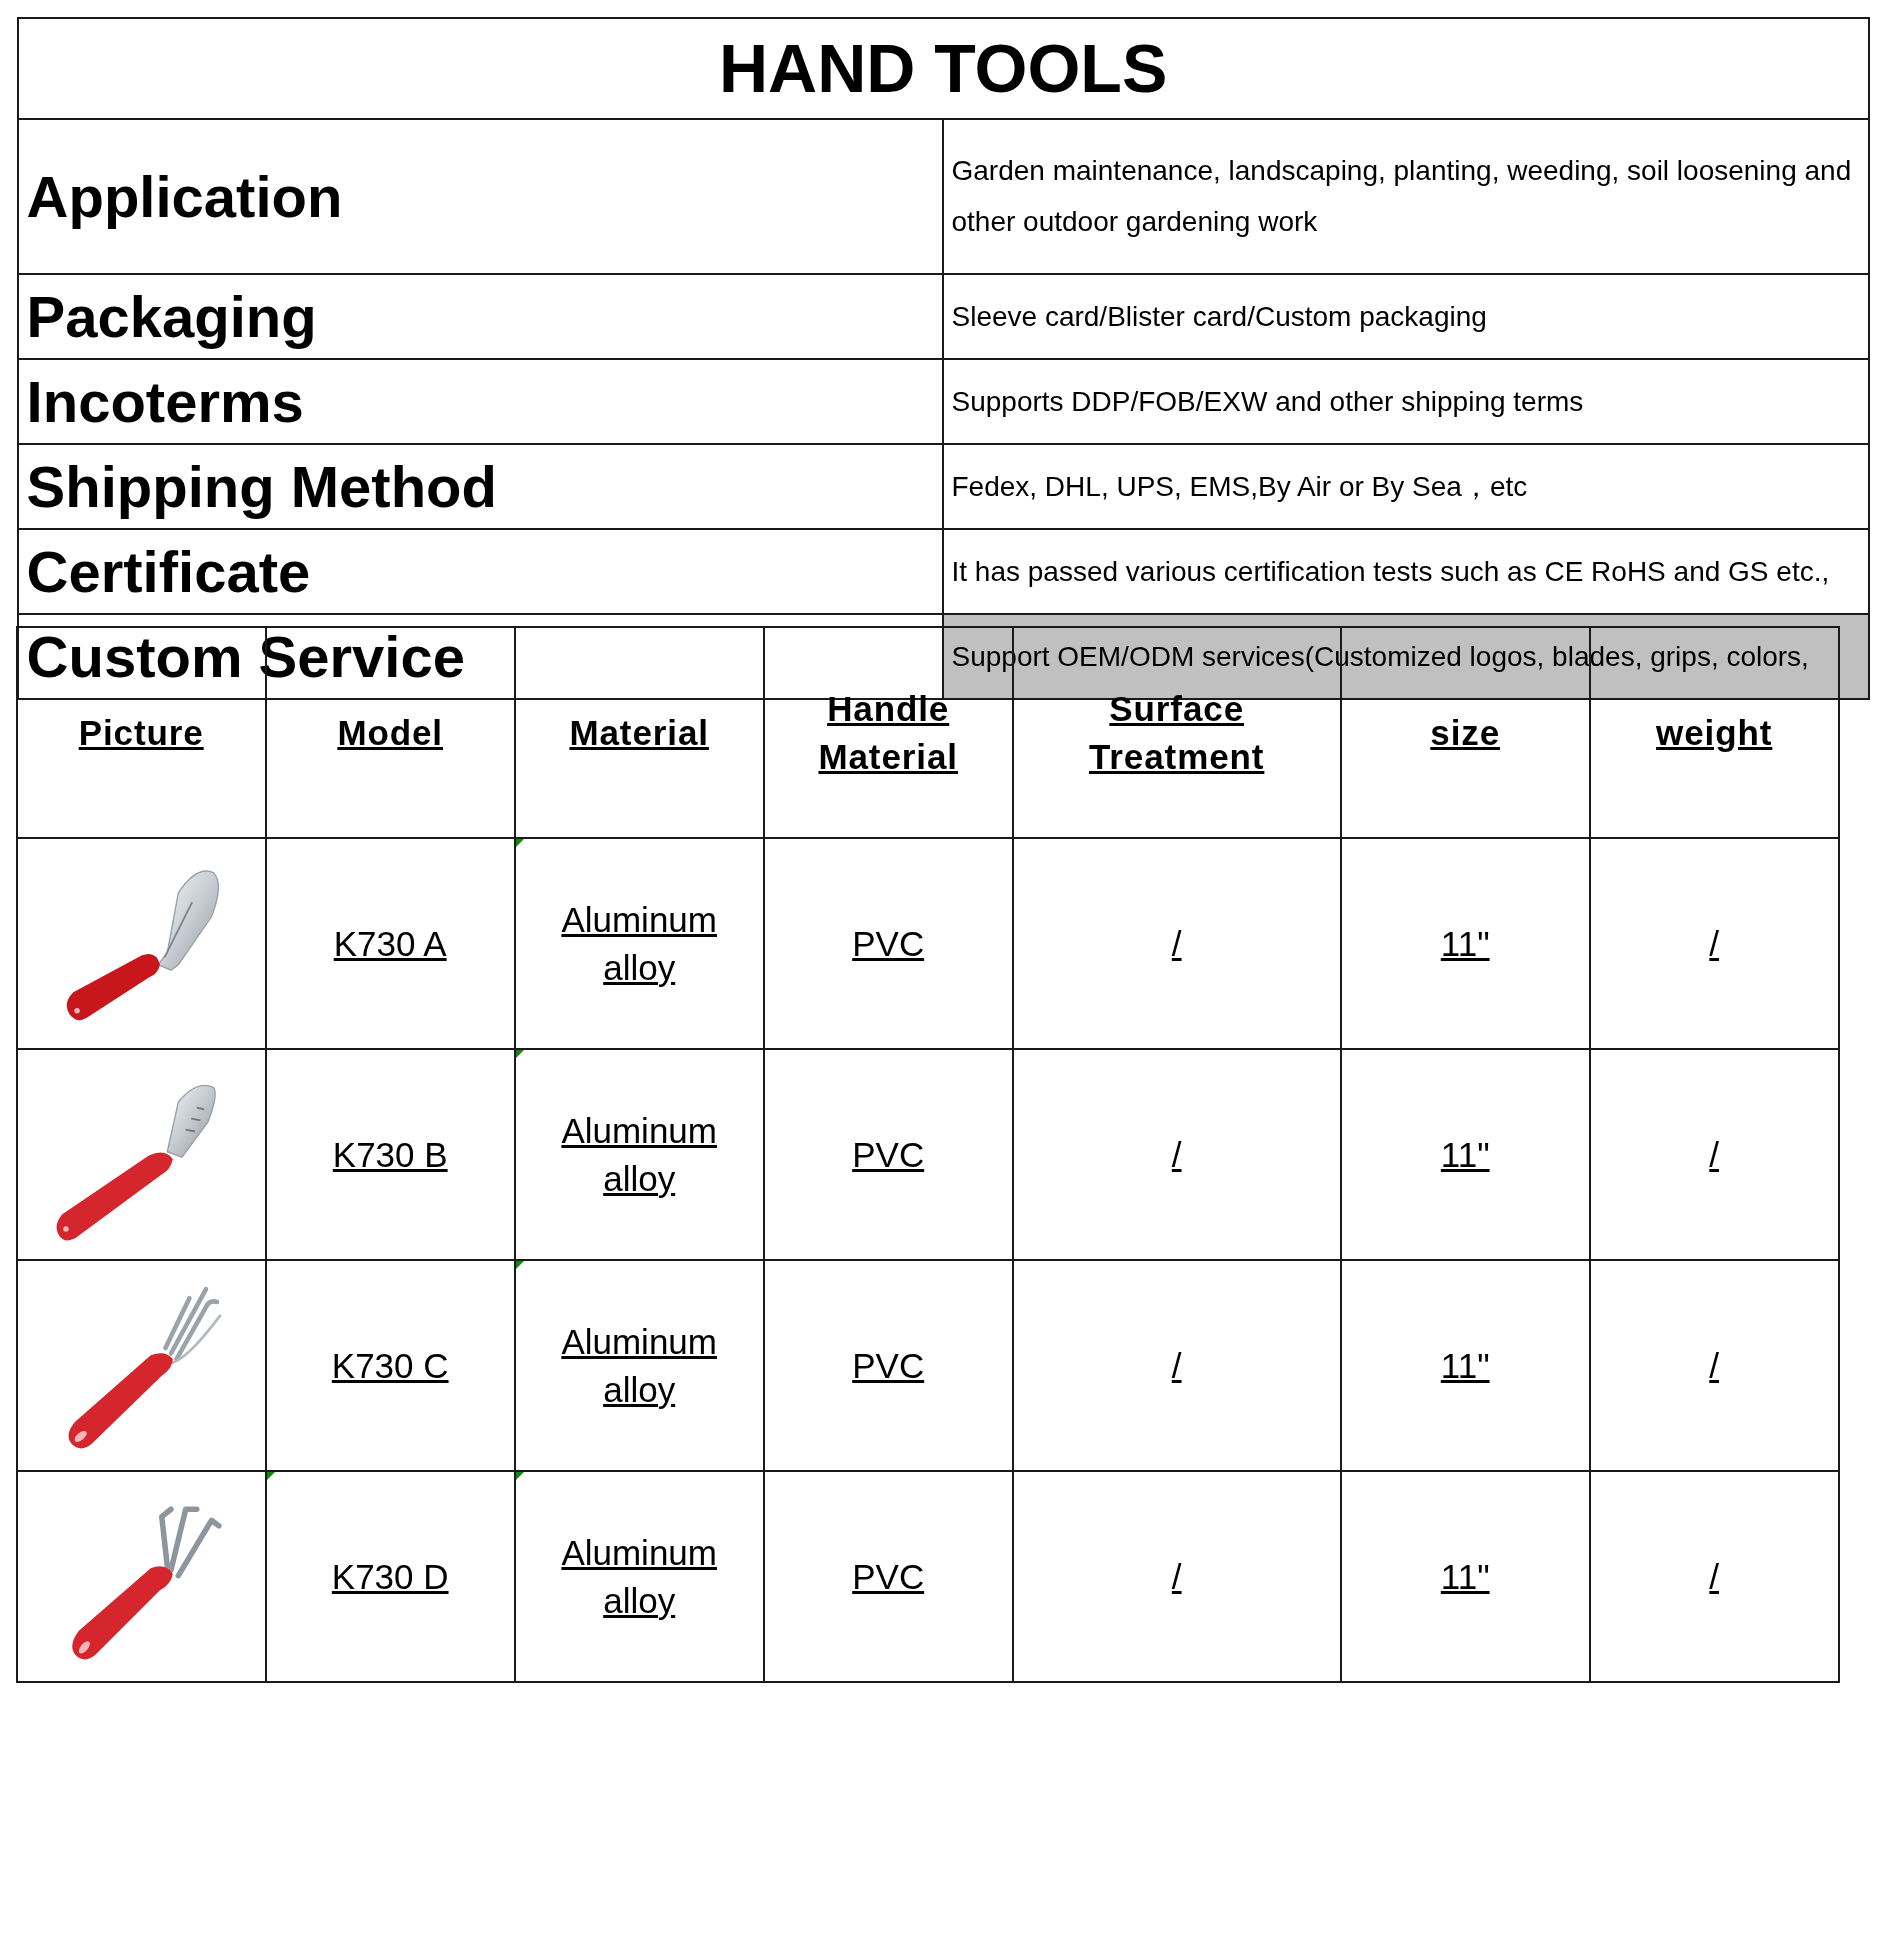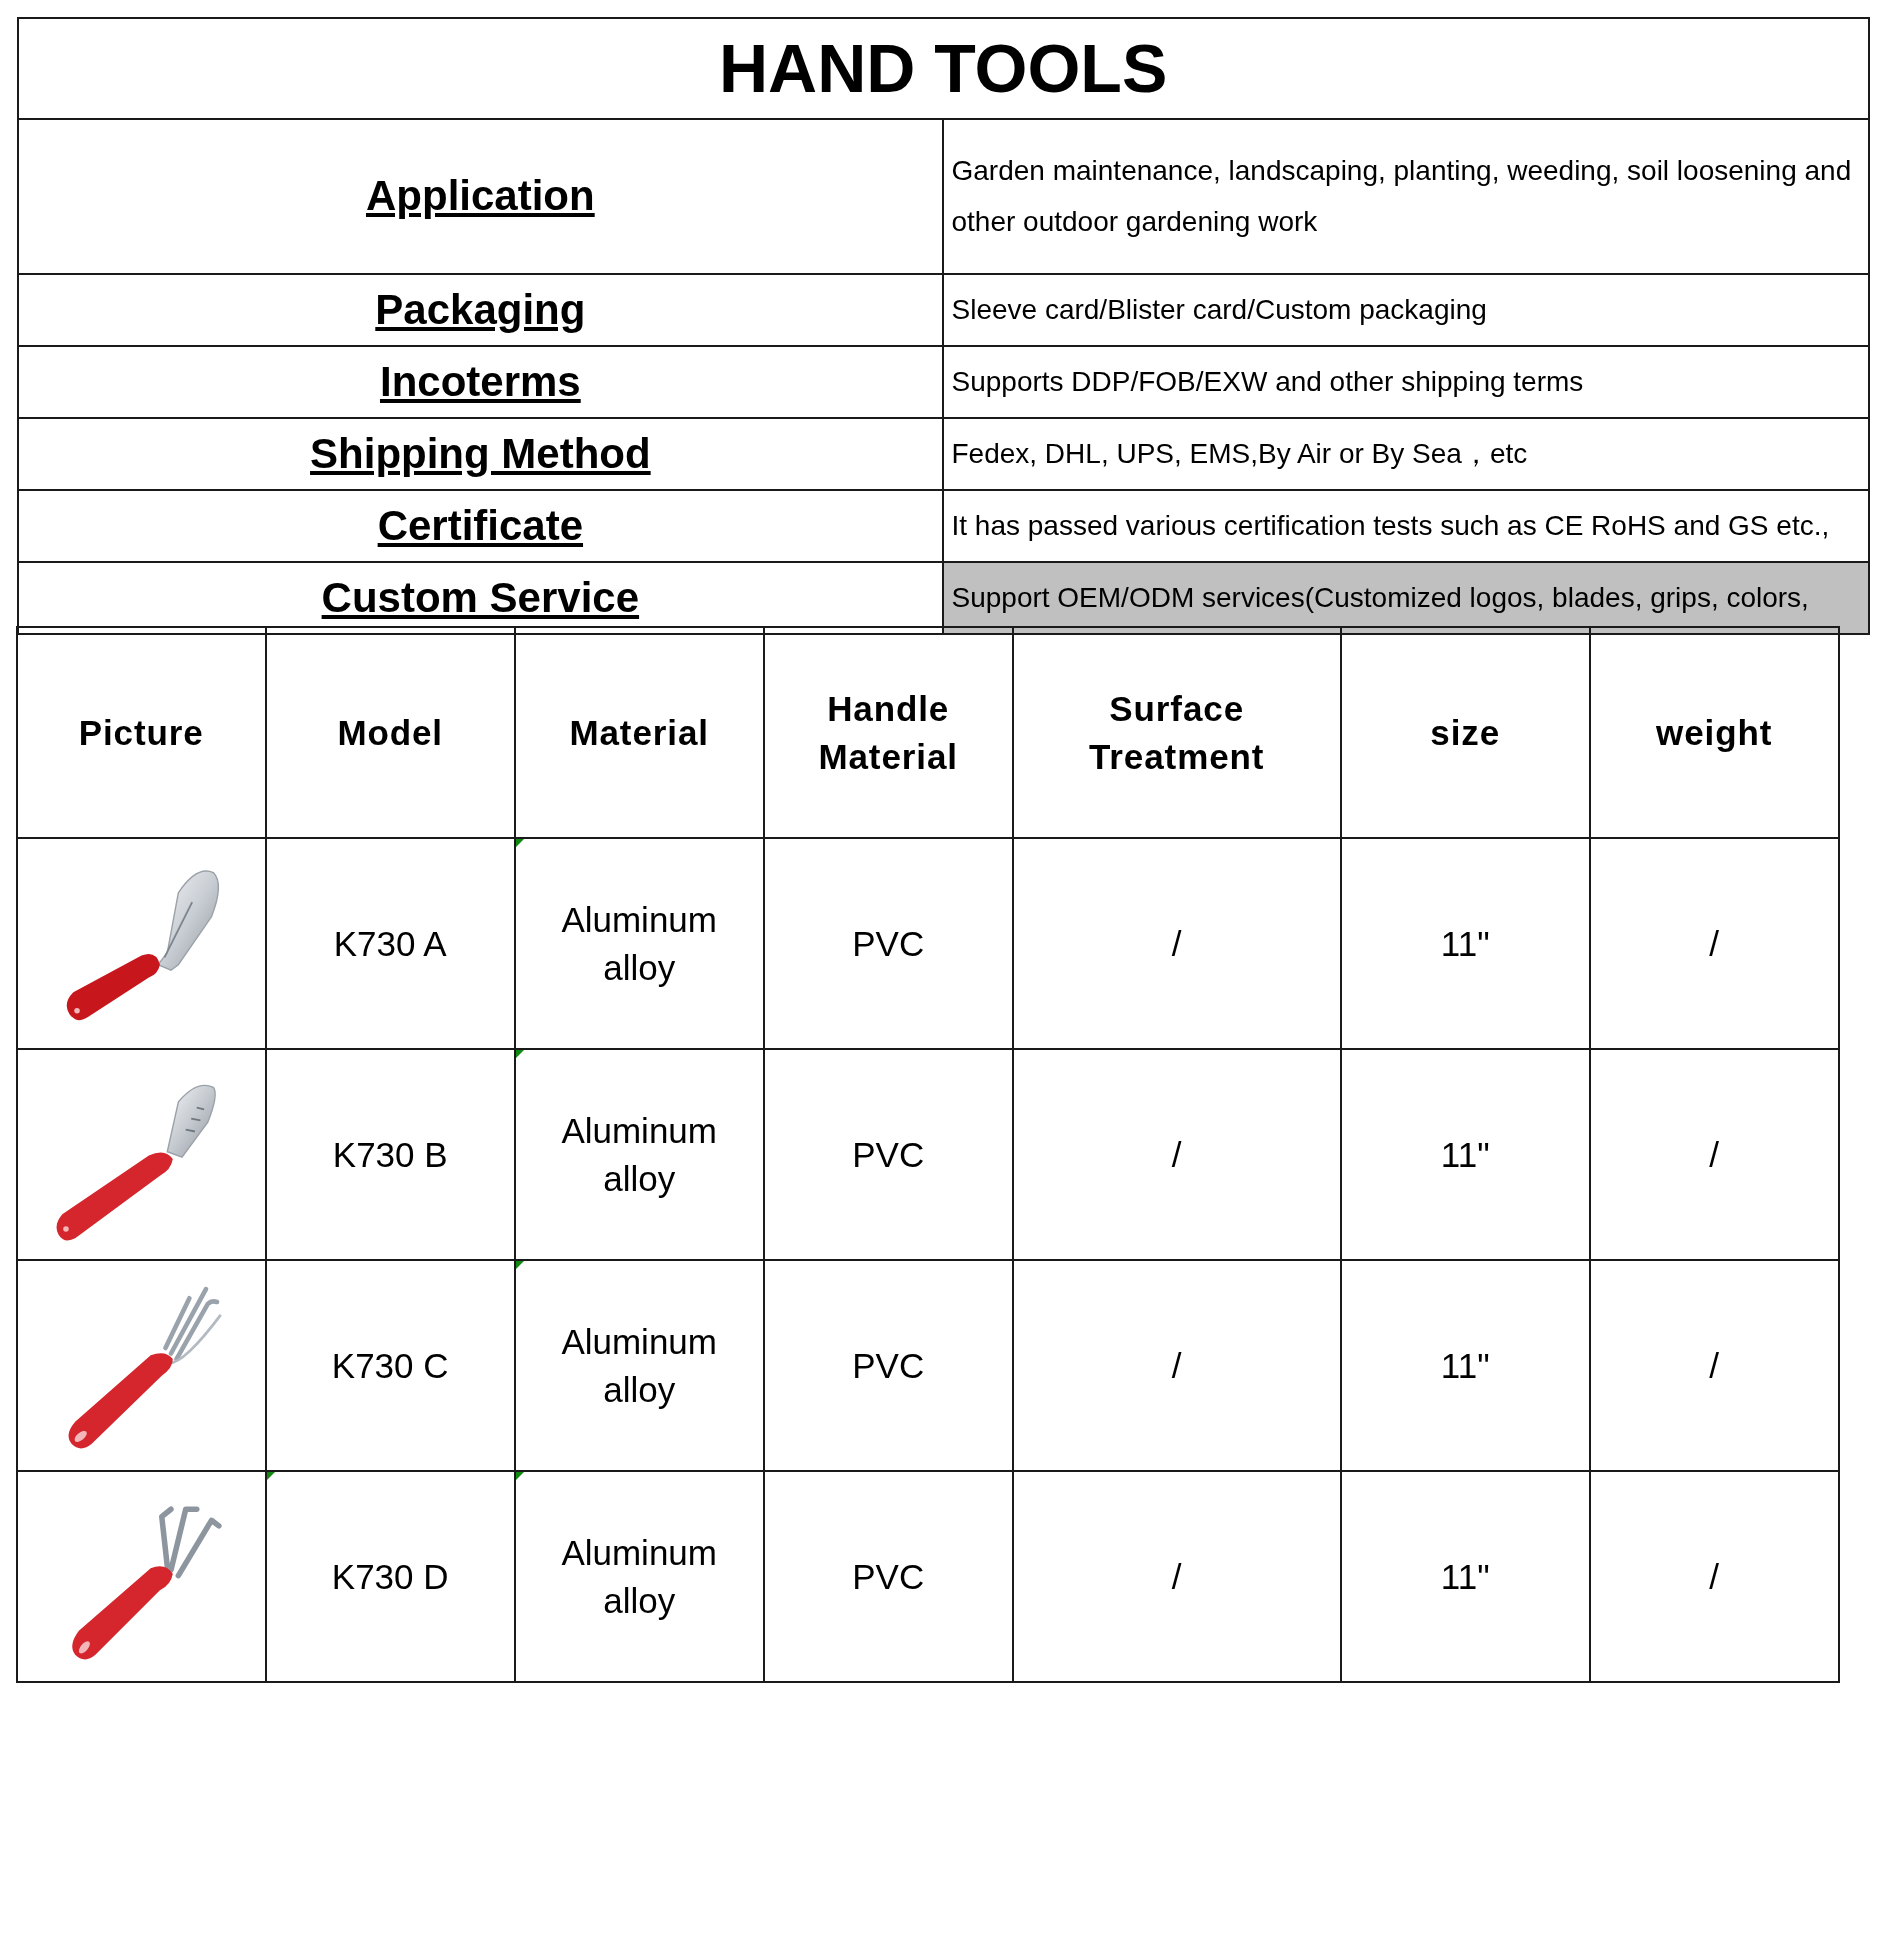--- a/index.html
+++ b/index.html
@@ -10,35 +10,34 @@
   .spec {
     position: absolute; left: 16.6px; top: 16.6px; width: 1853px;
     border-collapse: collapse; table-layout: fixed;
   }
   .spec td { border: 2.3px solid #1a1a1a; padding: 8px; }
   .spec .title-cell {
     height: 83px; text-align: center; font-weight: bold; font-size: 68px;
     letter-spacing: 0px; line-height: 83px;
   }
   .spec .label {
-    width: 527px; text-align: center; font-weight: bold; font-size: 42px;
+    width: 527px; font-weight: bold; font-size: 58px;
     vertical-align: middle;
-    text-decoration: underline;
   }
   .spec .value {
     font-size: 28px; padding-left: 7.4px; vertical-align: middle; line-height: 51px;
   }
   .spec .value.gray { background: #c0c0c0; }
   .spec tr.r-app td { height: 137px; }
   .spec tr.r-std td { height: 54px; }
 
   
   .products {
     position: absolute; left: 15.7px; top: 626px; width: 1823px;
-    border-collapse: collapse; table-layout: fixed;
+    border-collapse: collapse; table-layout: fixed; text-decoration: underline;
   }
   .products th, .products td {
     border: 2.3px solid #1a1a1a; text-align: center; vertical-align: middle;
     padding: 0; position: relative;
   }
   .products th {
     height: 209px; font-weight: bold; font-size: 35px; line-height: 48px;
     letter-spacing: 0.9px;
   }
   .products td { height: 209px; font-size: 35px; line-height: 48px; }

